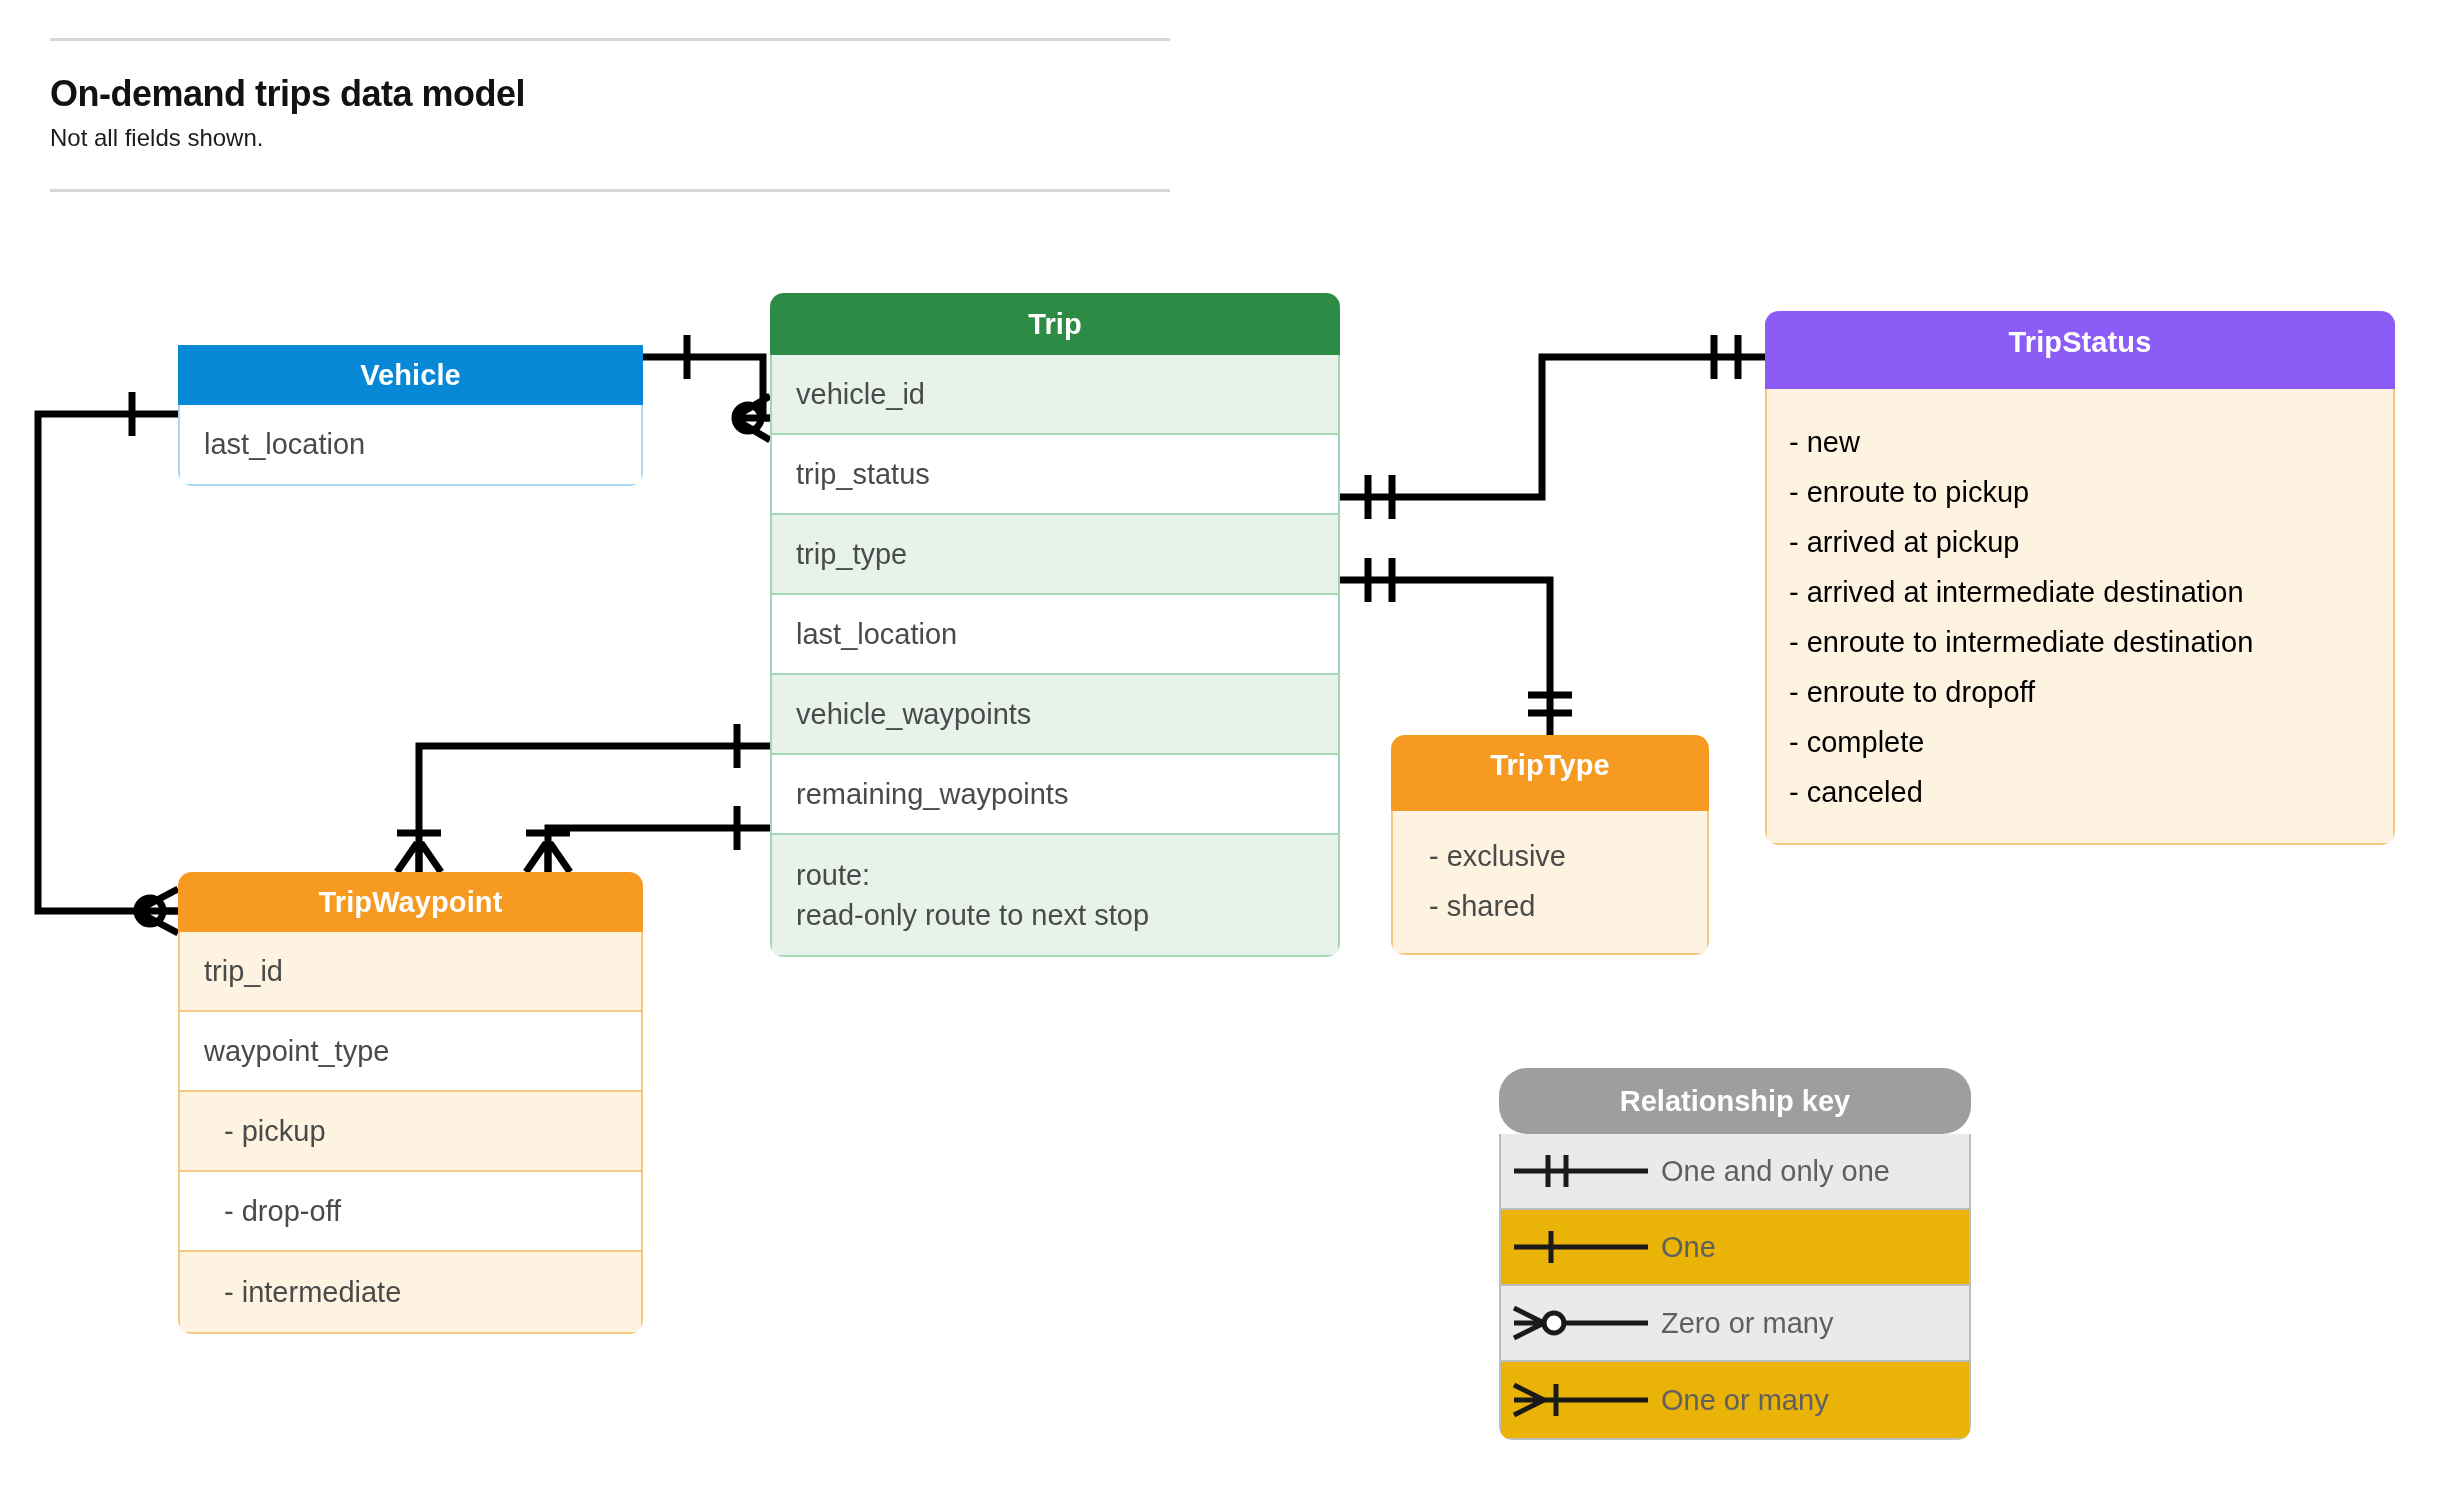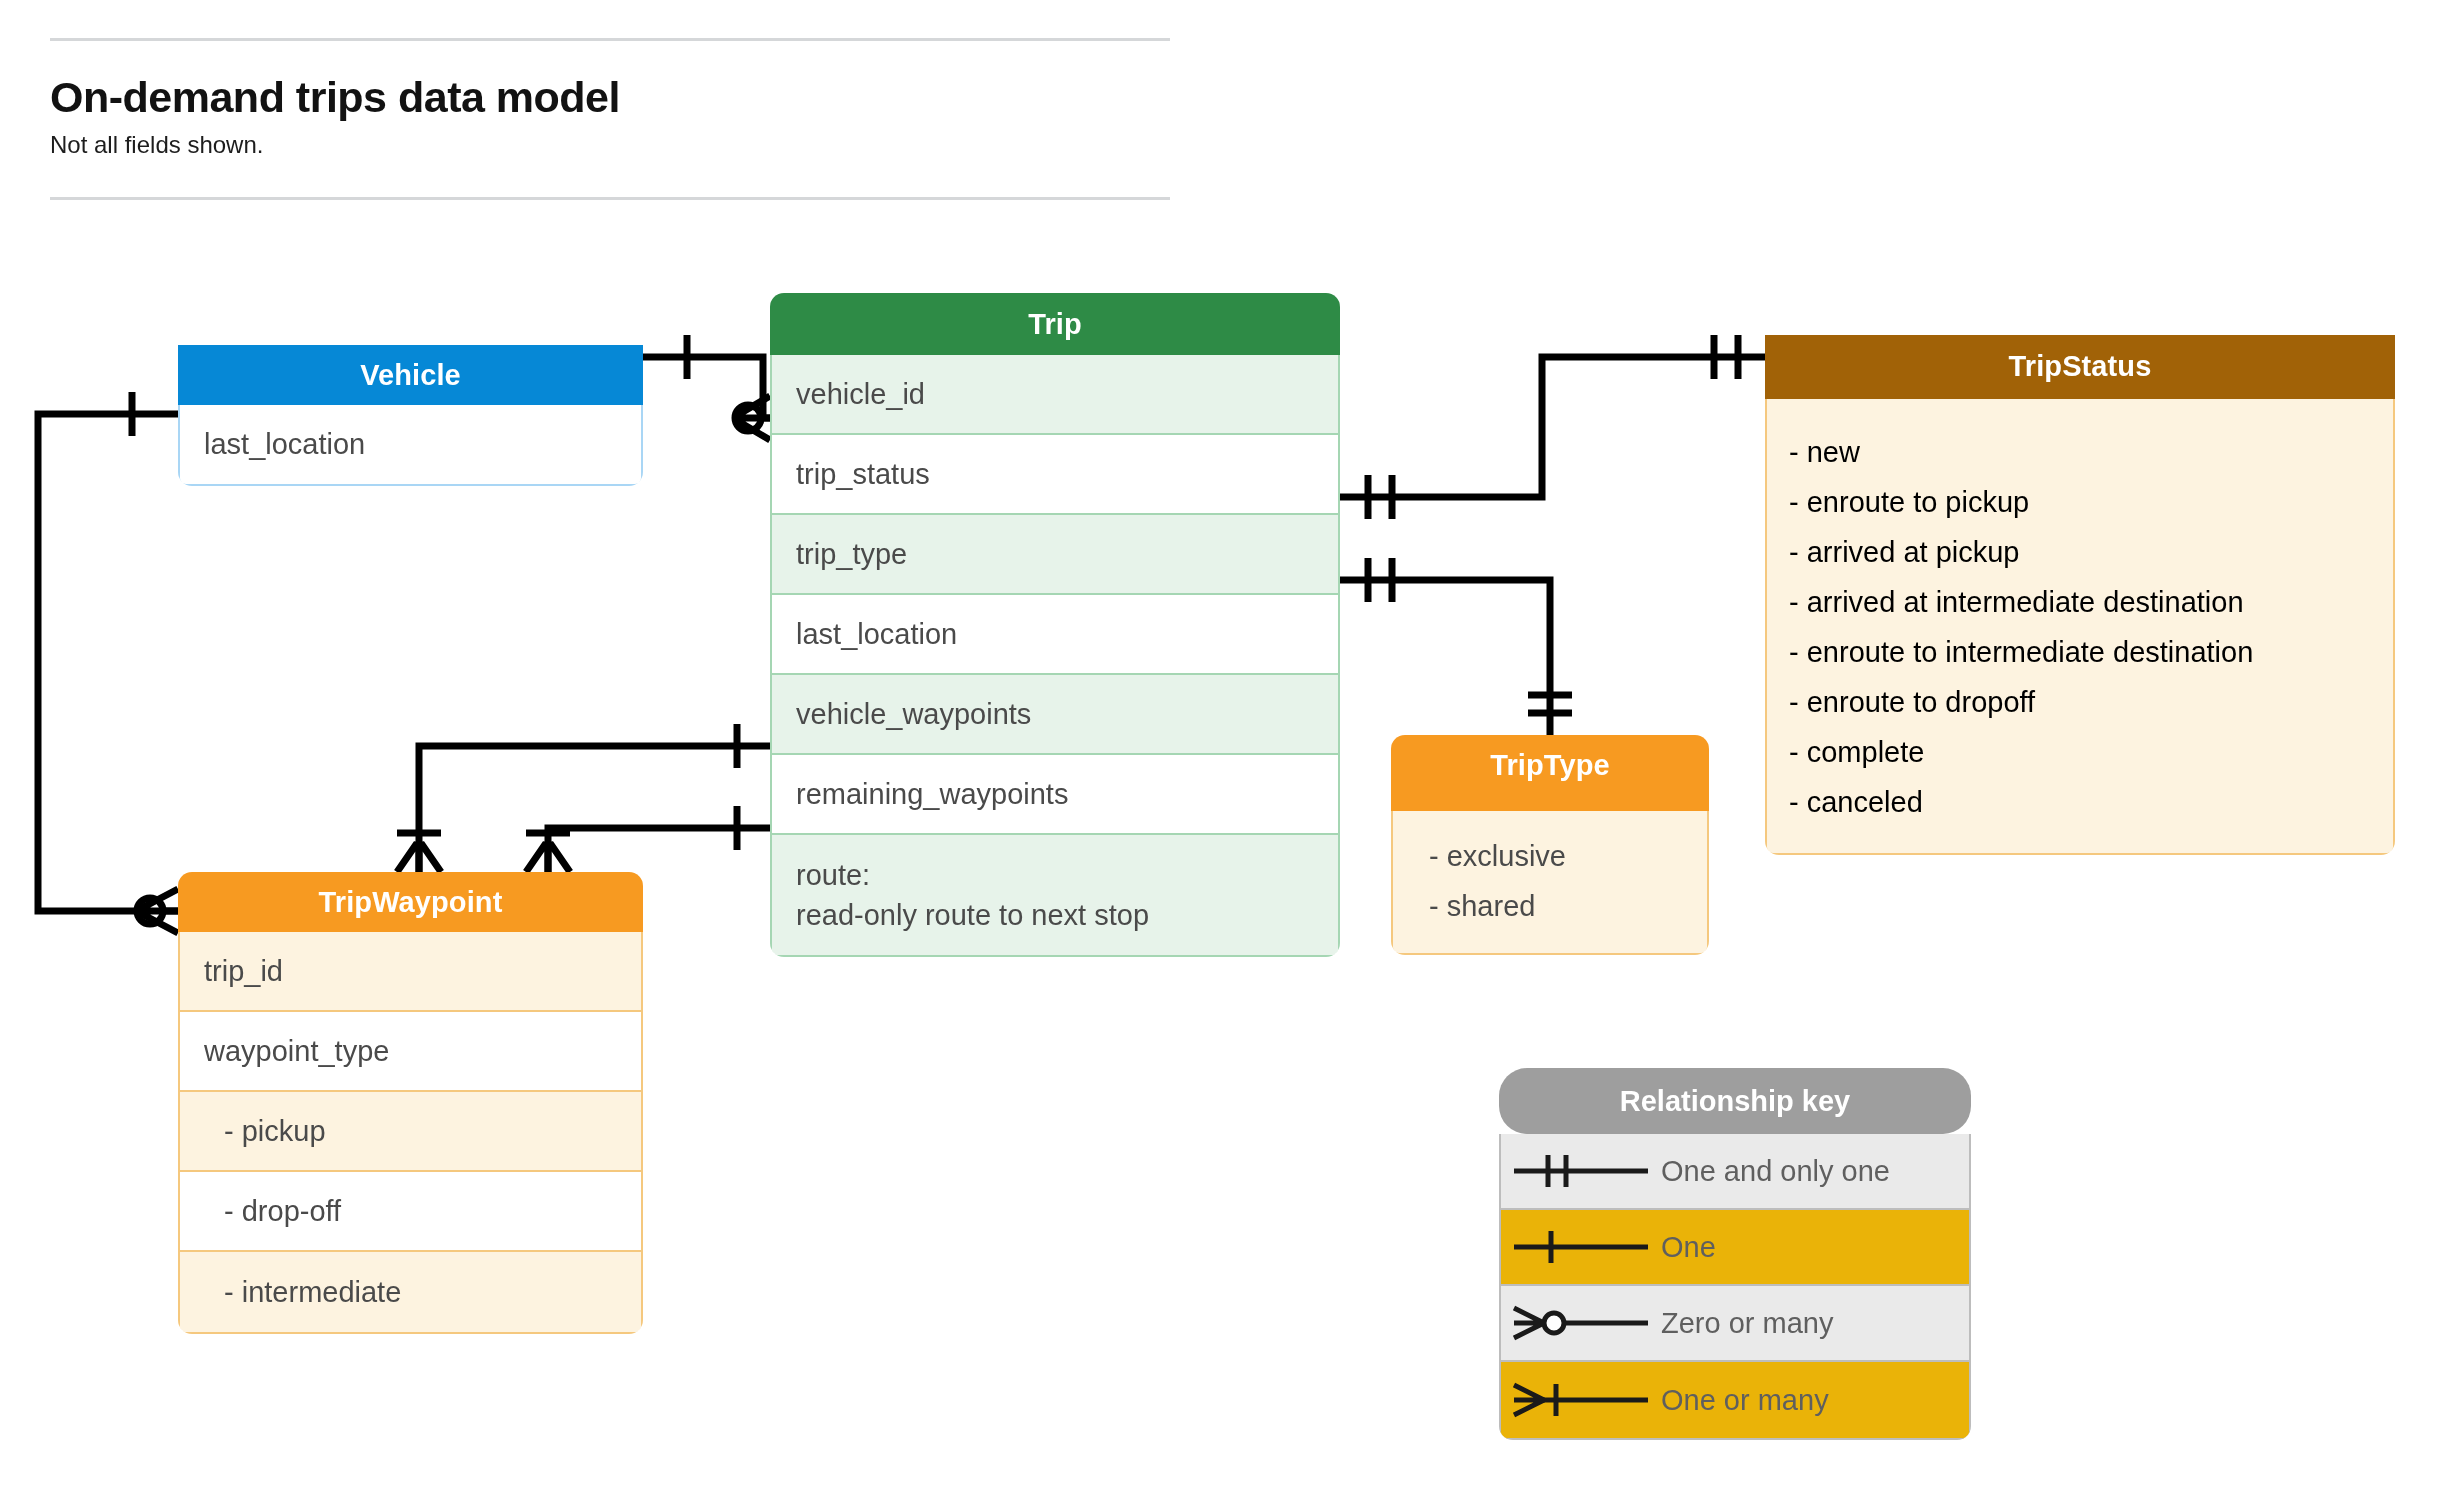--- a/index.html
+++ b/index.html
@@ -22,21 +22,21 @@
     left: 50px;
     top: 38px;
     width: 1120px;
   }
   .rule {
     height: 3px;
     background: #d5d7d9;
     width: 100%;
   }
   #page-title {
-    font-size: 43px;
+    font-size: 36px;
     font-weight: bold;
     color: #121212;
     letter-spacing: -0.5px;
     margin: 34px 0 0 0;
     line-height: 1.05;
   }
   #page-subtitle {
     font-size: 24px;
     color: #1d1d1d;
     margin: 12px 0 0 0;
@@ -99,21 +99,21 @@
     height: 120px;
     flex-direction: column;
     align-items: flex-start;
     justify-content: center;
     border-bottom: none;
     line-height: 1.38;
   }
 
   
   #entity-tripstatus { left: 1765px; top: 311px; width: 630px; }
-  #entity-tripstatus .entity-head { background: #a16207; height: 64px; line-height: 62px; margin-top: 24px; }
+  #entity-tripstatus .entity-head { background: #8b5cf6; height: 78px; line-height: 62px; }
   #entity-tripstatus .entity-body {
     border: 2px solid #f5c87e;
     border-top: none;
     border-radius: 0 0 8px 8px;
     background: #fdf3e0;
     padding: 28px 0 26px 22px;
   }
   #entity-tripstatus .enum-item {
     font-size: 29px;
     color: #000000;

